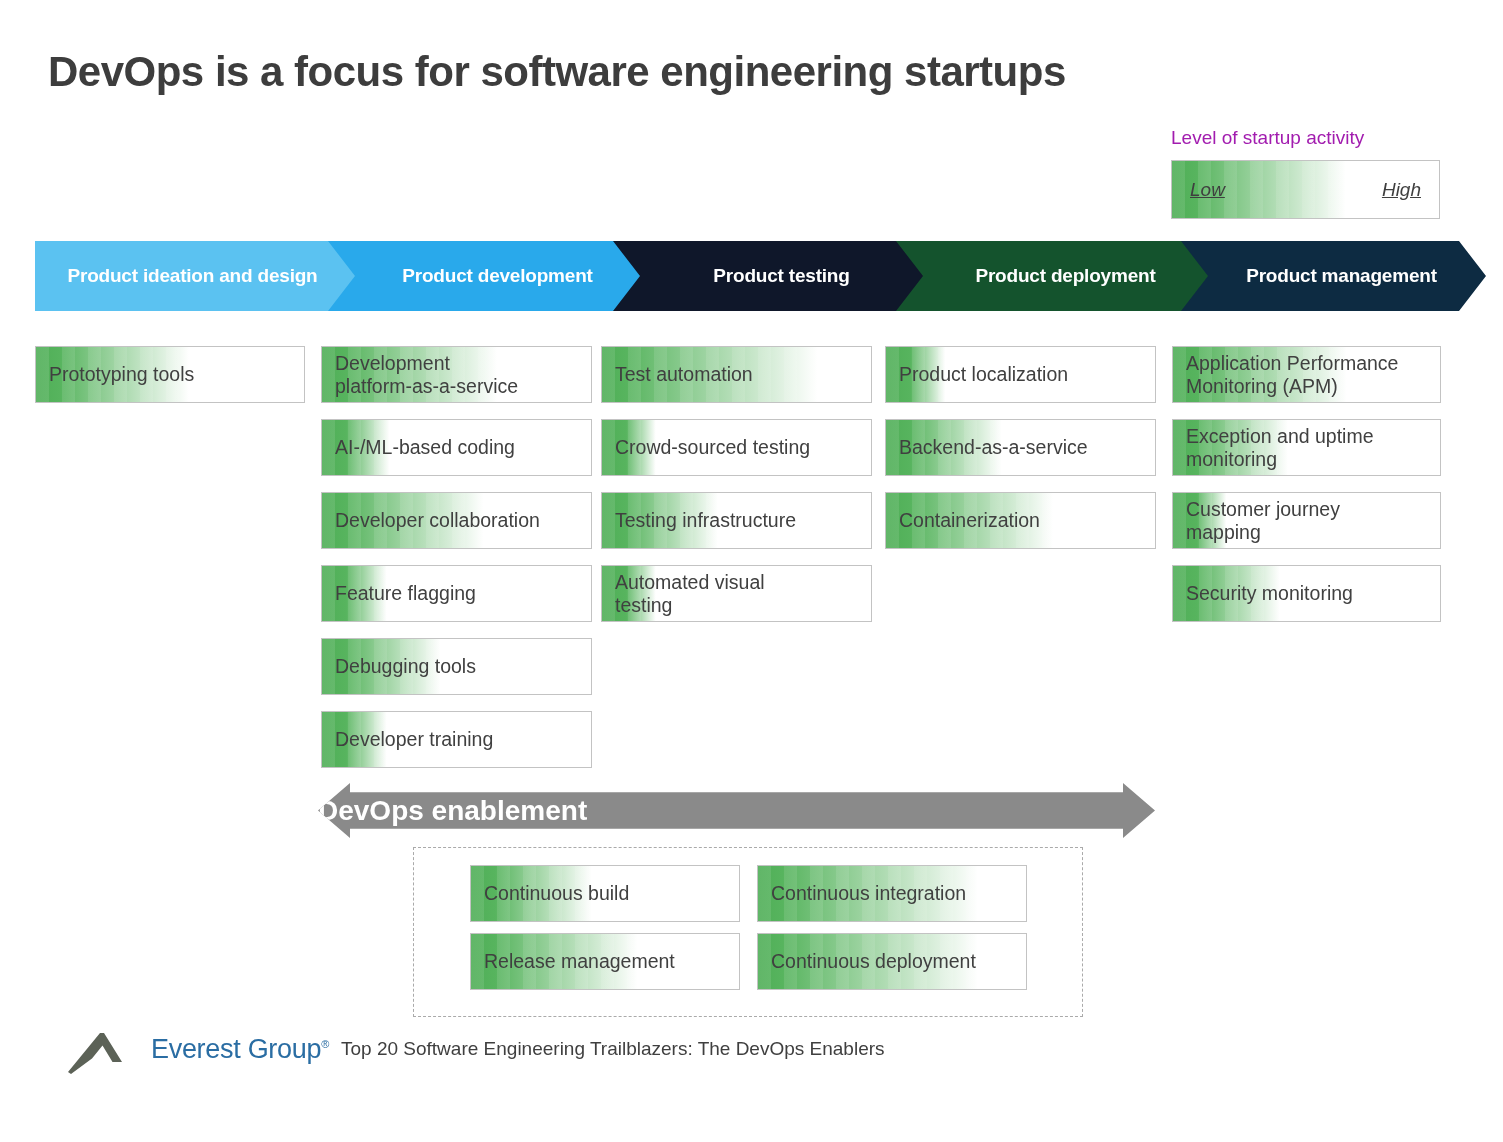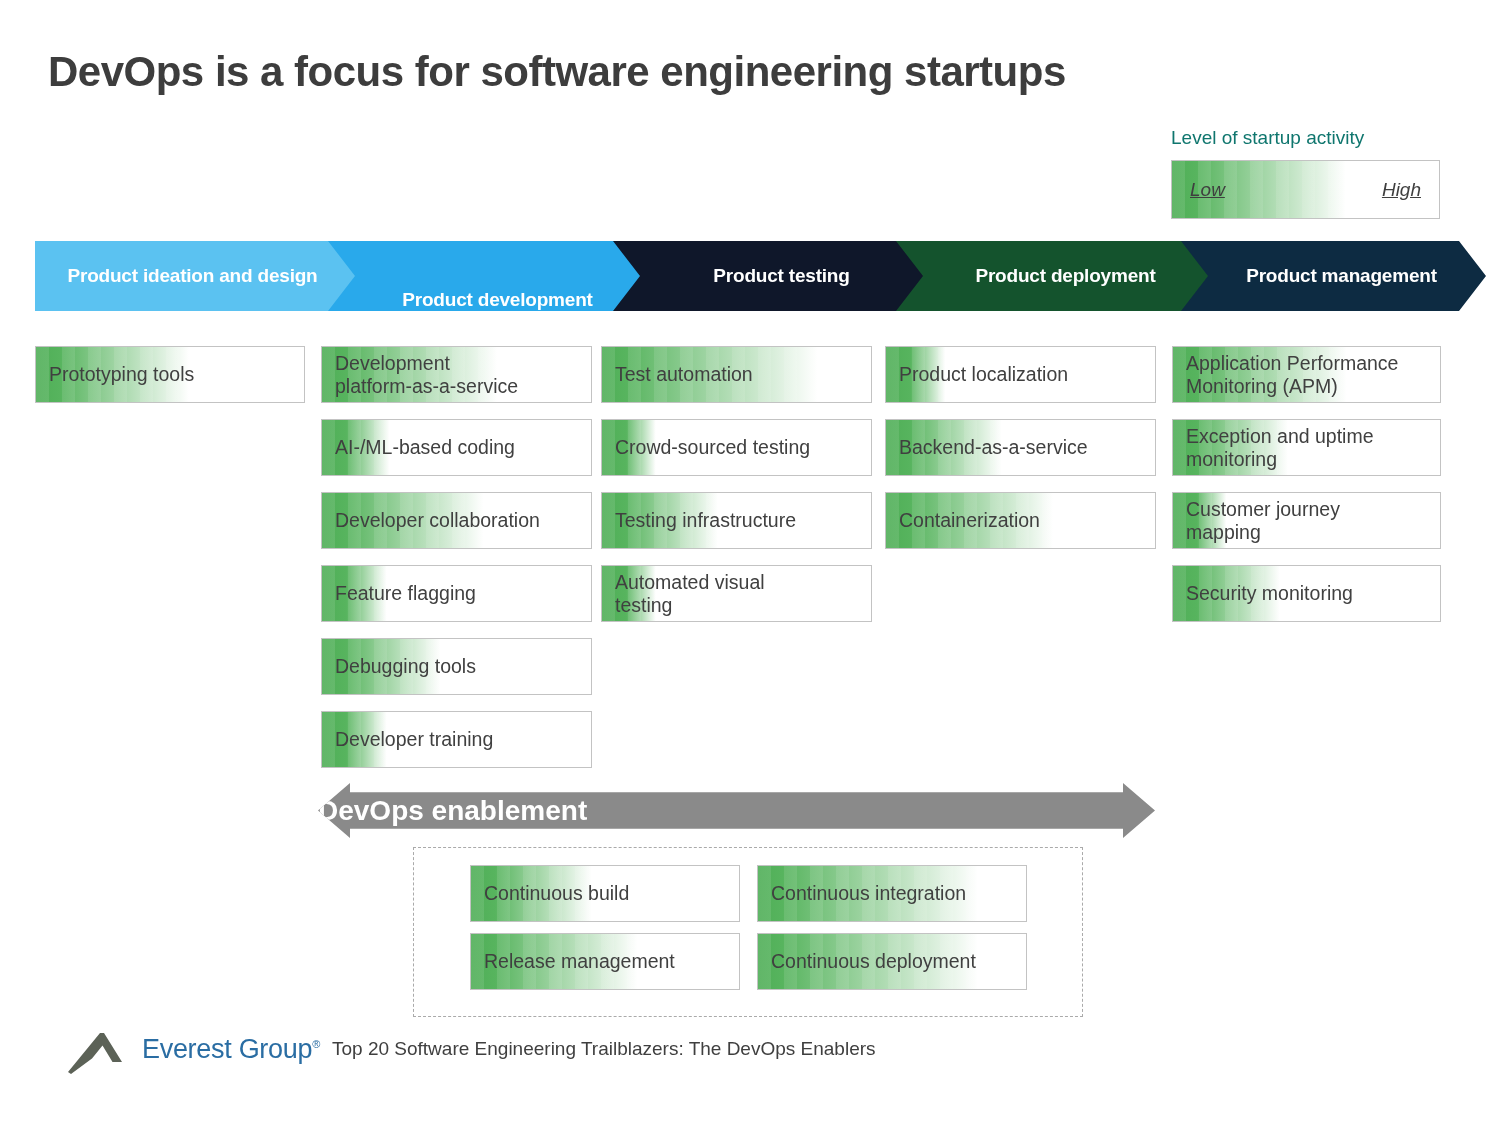--- a/index.html
+++ b/index.html
@@ -6,21 +6,21 @@
   #slide{
     position:relative;width:1503px;height:1142px;background:#ffffff;overflow:hidden;
     font-family:"Liberation Sans", sans-serif;color:#404040;
   }
   
   #page-title{
     position:absolute;left:48px;top:48px;width:1200px;
     font-size:42px;font-weight:bold;letter-spacing:-0.5px;color:#3d3d3d;
   }
   
-  #legend-title{position:absolute;left:1171px;top:127px;font-size:19px;color:#0f766e;}
+  #legend-title{position:absolute;left:1171px;top:127px;font-size:19px;color:#a21caf;}
   #legend-gradient{
     position:absolute;left:1171px;top:160px;width:269px;height:59px;
     border:1.5px solid #c3c3c3;box-sizing:border-box;
     display:flex;align-items:center;justify-content:space-between;
     padding:0 18px;font-size:19px;font-style:italic;color:#3f3f3f;text-decoration:underline;
   }
   
   .gfill{
     background-image:
       repeating-linear-gradient(90deg, rgba(255,255,255,0.10) 0 13px, rgba(255,255,255,0) 13px 26px),
@@ -28,21 +28,21 @@
   }
   
   .chev{
     position:absolute;top:241px;height:70px;
     display:flex;align-items:center;justify-content:center;
     color:#ffffff;font-weight:bold;font-size:19px;letter-spacing:-0.2px;
   }
   .chev-first{clip-path:polygon(0 0, calc(100% - 27px) 0, 100% 50%, calc(100% - 27px) 100%, 0 100%);padding-right:20px;}
   .chev-next{clip-path:polygon(0 0, calc(100% - 27px) 0, 100% 50%, calc(100% - 27px) 100%, 0 100%, 27px 50%);padding-left:16px;}
   .c1{left:35px;width:315px;}
-  .c2{left:328px;width:307px;align-items:flex-end;}
+  .c2{left:328px;width:307px;}
   .c3{left:613px;width:305px;}
   .c4{left:896px;width:307px;}
   .c5{left:1181px;width:289px;}
   
   .colstack{position:absolute;top:346px;display:flex;flex-direction:column;gap:16px;}
   #col0{left:35px;width:270px;}
   #col1{left:321px;width:271px;justify-content:center;}
   #col2{left:601px;width:271px;}
   #col3{left:885px;width:271px;}
   #col4{left:1172px;width:269px;}
@@ -65,21 +65,21 @@
     border:1.5px dashed #aaaaaa;box-sizing:border-box;
   }
   #devops-grid{
     position:absolute;left:470px;top:865px;width:557px;
     display:grid;grid-template-columns:270px 270px;column-gap:17px;row-gap:11px;
   }
   
   #footer{position:absolute;left:68px;top:1022px;display:flex;align-items:center;}
   #logo{display:flex;align-items:center;}
   #logo svg{display:block;}
-  #logo-text{font-size:27px;color:#2a6da3;margin-left:2px;letter-spacing:-0.3px;}
+  #logo-text{font-size:27px;color:#2a6da3;margin-left:11px;letter-spacing:-0.3px;}
   #logo-reg{font-size:11px;color:#2a6da3;vertical-align:super;}
   #footer-caption{font-size:19px;color:#3f3f3f;margin-left:12px;}
 </style>
 </head>
 <body>
 
 <div id="slide">
 
   <div id="page-title">DevOps is a focus for software engineering startups</div>
 

